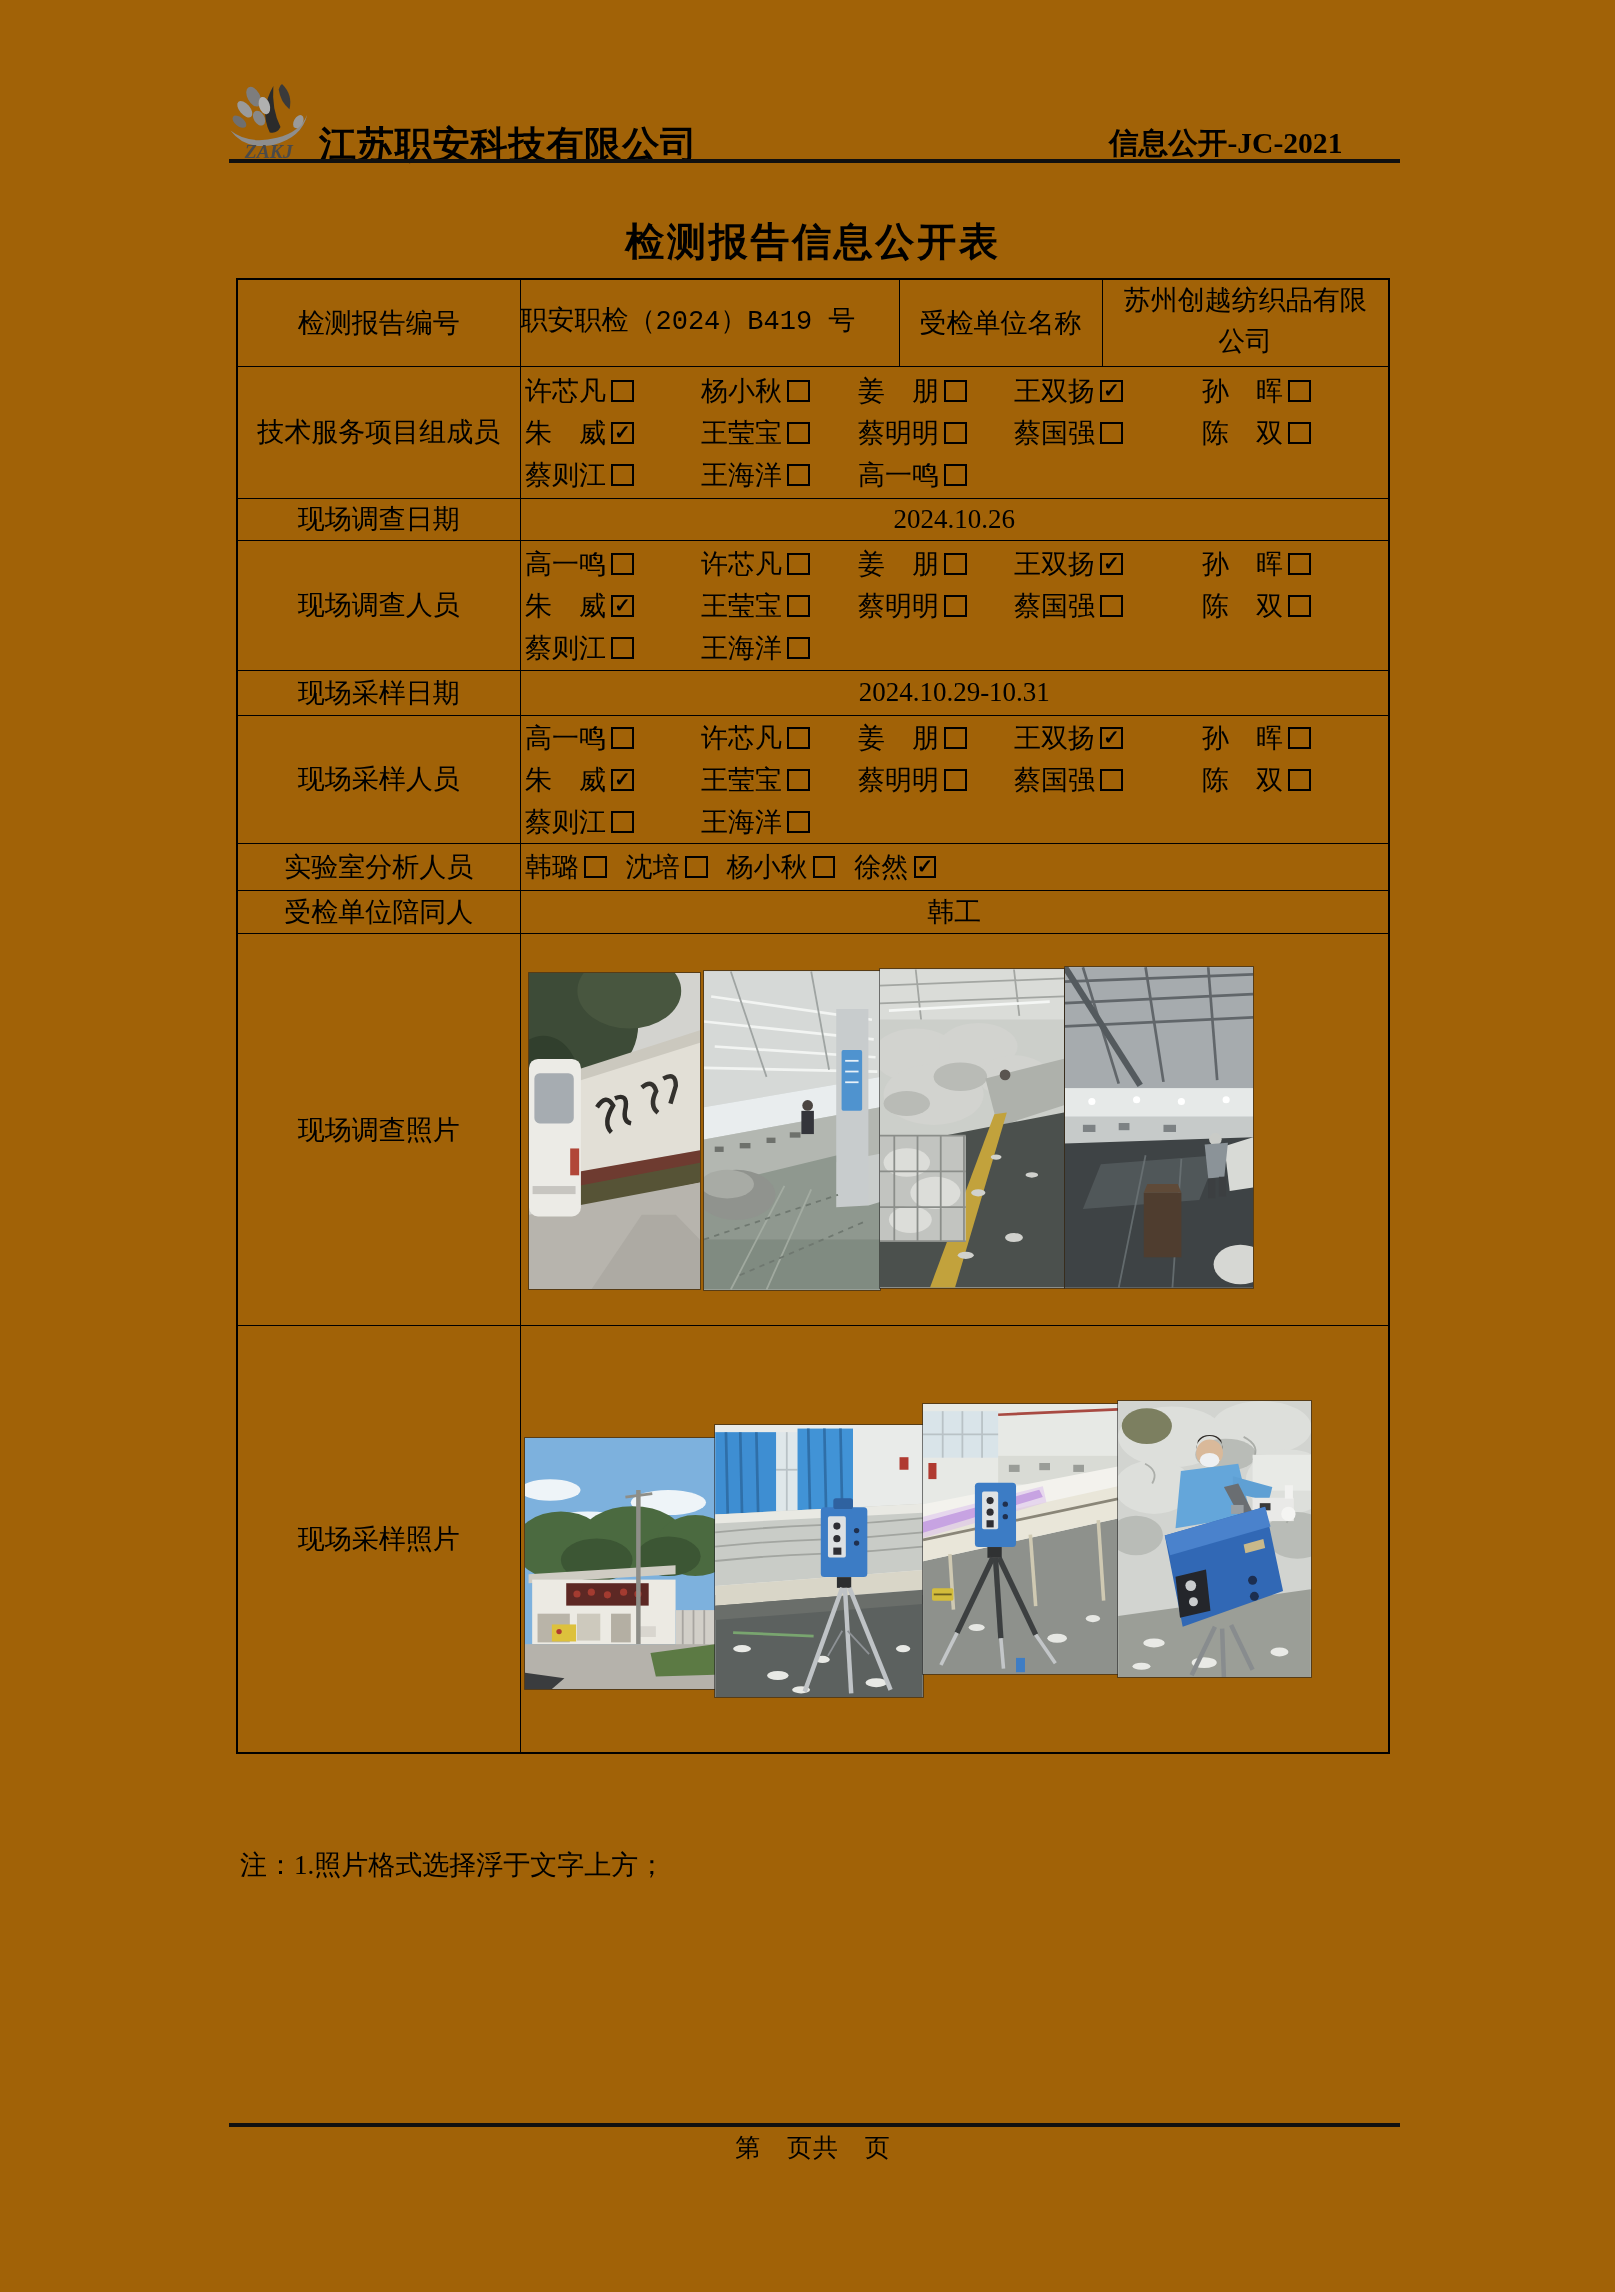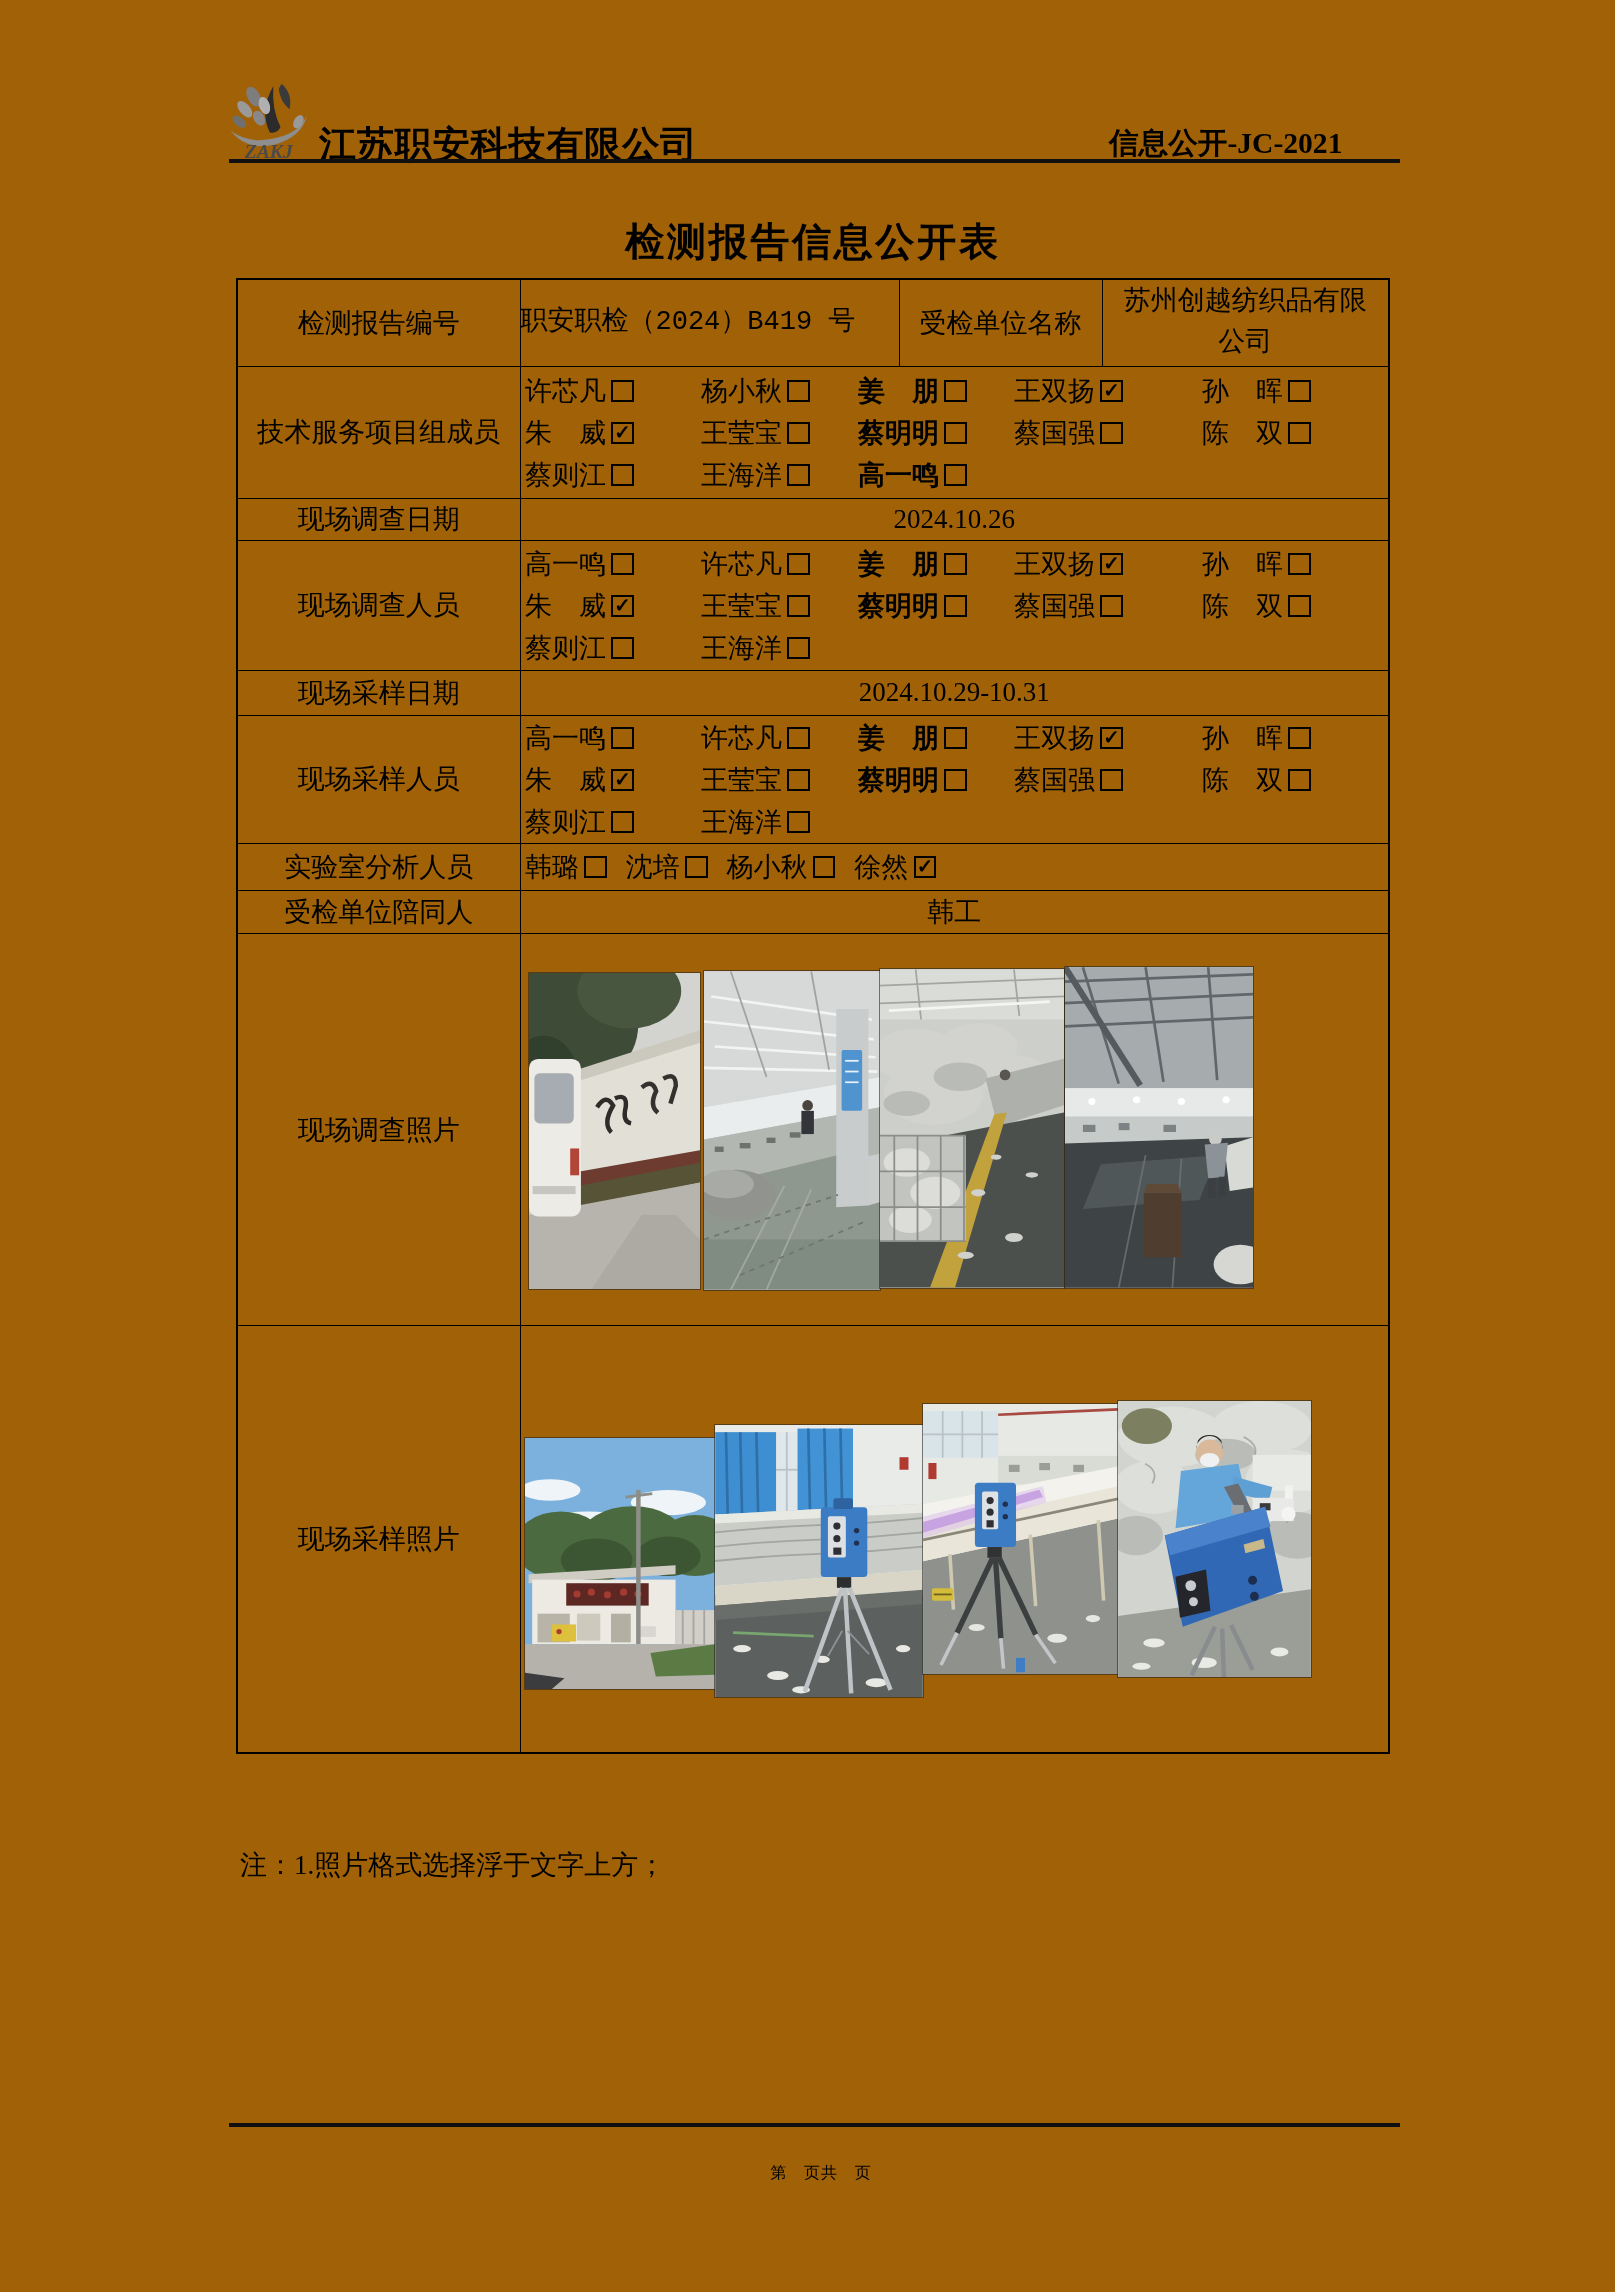--- a/index.html
+++ b/index.html
@@ -18,34 +18,34 @@
   td.val-left{padding-left:8px;white-space:pre-line;line-height:41px;}
   td.val-center{text-align:center;white-space:pre-line;line-height:41px;}
   tr.r1{height:87px;font-family:Liberation Mono, monospace;} tr.r2{height:85px;} tr.r3{height:132px;} tr.r4{height:40px;}
   tr.r5{height:130px;} tr.r6{height:45px;padding-left:36px;} tr.r7{height:128px;} tr.r8{height:47px;}
   tr.r9{height:43px;} tr.r10{height:392px;} tr.r11{height:427px;}
   .person-lines{padding-top:1.8px;}
   .person-line{display:flex;align-items:center;height:42px;padding-left:4.5px;}
   .person-item{display:inline-flex;align-items:center;}
   .person-line .person-item:nth-child(1){width:176px;}
   .person-line .person-item:nth-child(2){width:157px;}
-  .person-line .person-item:nth-child(3){width:156px;font-weight:bold;}
+  .person-line .person-item:nth-child(3){width:156px;}
   .person-line .person-item:nth-child(4){width:188px;}
   .person-name{white-space:pre;}
   .cb{width:22.4px;height:22.4px;border:2.7px solid #000;box-sizing:border-box;margin-left:5.4px;
       display:inline-flex;align-items:center;justify-content:center;
       font-size:19.7px;font-weight:bold;line-height:1;}
   .inline-persons{display:flex;align-items:center;height:100%;padding-left:4.5px;}
   .inline-persons .person-item{margin-right:19px;}
   .photo-cell{position:relative;}
   .photo{position:absolute;box-shadow:0 0 0 0.9px rgba(35,35,35,.65);overflow:hidden;background:#ccc;}
   .photo svg{display:block;width:100%;height:100%;}
   .note-line{left:240px;top:1847px;font-size:27px;}
   .footer-rule{left:229px;top:2123px;width:1171px;height:3.6px;background:#101010;}
-  .footer-text{left:239px;top:2131px;width:1164px;text-align:center;font-size:16px;letter-spacing:0.9px;white-space:pre;margin-top:32px;}
+  .footer-text{left:231px;top:2131px;width:1164px;text-align:center;font-size:25px;letter-spacing:0.9px;white-space:pre;}
 </style>
 </head>
 <body>
 
 <div class="page">
 
   <svg class="abs" style="left:218px;top:75px" width="100" height="88" viewBox="0 0 112 98">
     <g>
       <path d="M14 62 Q34 78 66 70 Q92 64 100 44 Q94 70 62 78 Q30 84 14 62Z" fill="#8e8e8e"></path>
       <path d="M58 64 Q46 40 62 12 Q60 38 70 58 Q66 66 58 64Z" fill="#2b2b2b"></path>

